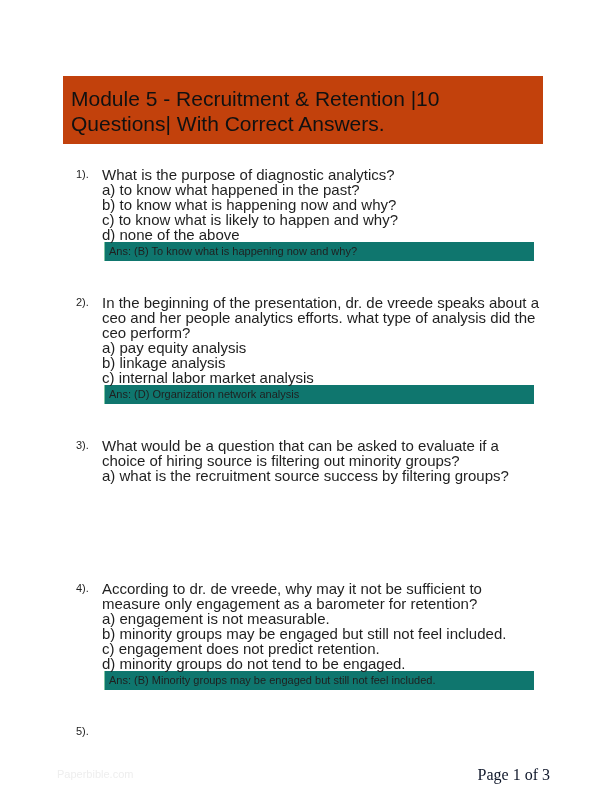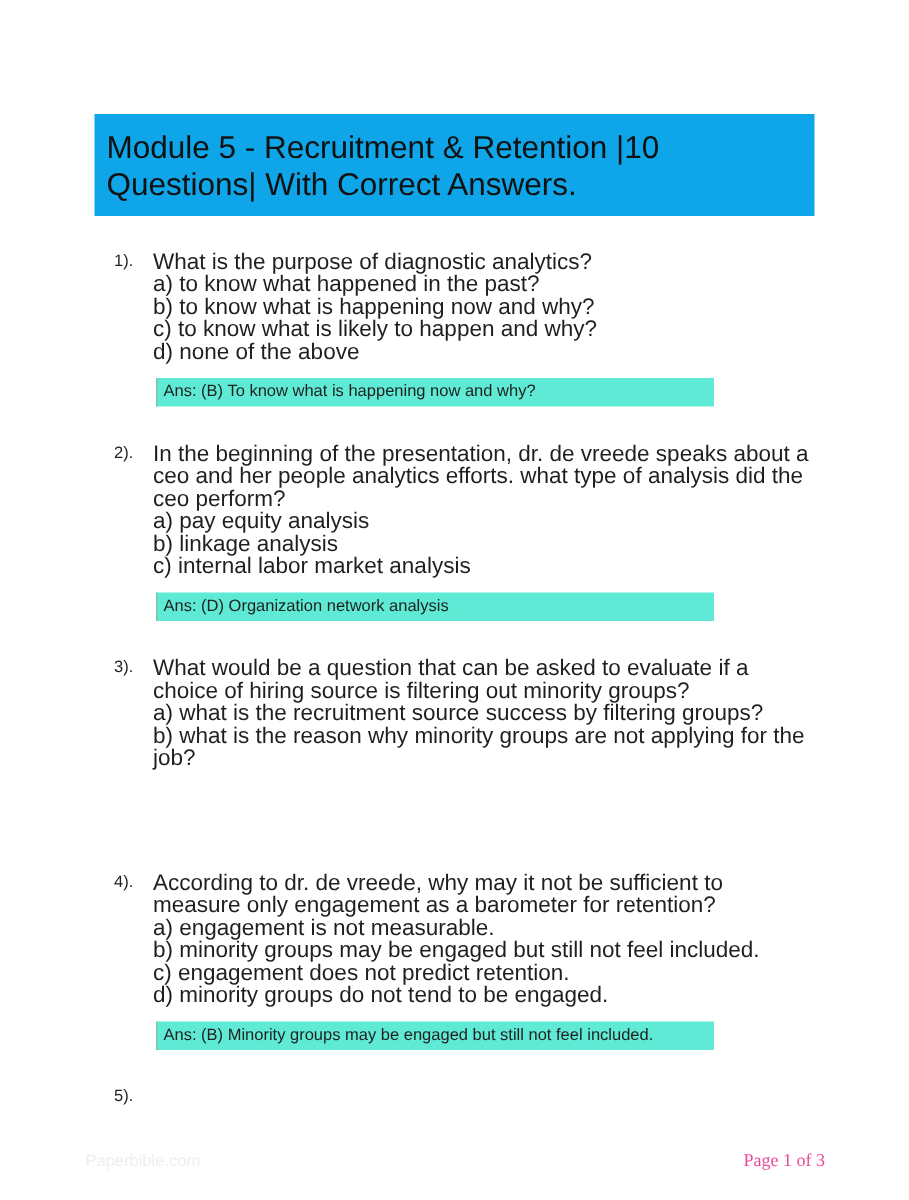--- a/index.html
+++ b/index.html
@@ -1,40 +1,40 @@
 <!DOCTYPE html>
 <html><head>
   <meta charset="utf-8">
   <style>
     * { box-sizing: border-box; margin: 0; padding: 0; }
     html, body { width: 606px; height: 800px; background: #ffffff; overflow: hidden; }
     body { font-family: "Liberation Sans", sans-serif; color: #1f1f1f; position: relative; }
     .title-box {
       position: absolute; left: 63px; top: 76px; width: 480px; height: 68px;
-      background: #0ea5e9; padding: 10px 8px 0 8px;
+      background: #c2410c; padding: 10px 8px 0 8px;
     }
     .title-box h1 {
       font-family: "Liberation Sans", sans-serif; font-weight: normal;
       font-size: 21px; line-height: 25px; color: #111;
     }
     .question { position: absolute; left: 63px; width: 480px; }
     .q-num { position: absolute; left: 13px; top: 0; font-size: 11px; line-height: 15px; }
     .q-body { margin-left: 39px; font-size: 15px; line-height: 15px; }
     .q-text, .q-option { display: block; }
     .answer {
-      margin-left: 41px; margin-top: 10px; width: 372px; height: 19px;
-      background: #5eead4; border-left: 1px solid #7fc6a4;
+      margin-left: 41px; margin-top: 0; width: 430px; height: 19px;
+      background: #0f766e; border-left: 1px solid #7fc6a4;
       font-size: 11px; line-height: 19px; padding-left: 4px;
     }
     .footer-left {
       position: absolute; left: 57px; top: 768px; font-size: 11px; color: #eeeeee;
       font-family: "Liberation Sans", sans-serif;
     }
     .footer-right {
-      position: absolute; right: 56px; top: 766px; font-size: 12px; color: #ec4899;
+      position: absolute; right: 56px; top: 766px; font-size: 16px; color: #0f172a;
       font-family: "Liberation Serif", serif;
     }
   </style>
 </head>
 <body>
 
 <div class="title-box">
   <h1>Module 5 - Recruitment &amp; Retention |10 Questions| With Correct Answers.</h1>
 </div>
 
@@ -59,21 +59,20 @@
     <span class="q-option">c) internal labor market analysis</span>
   </div>
   <div class="answer">Ans: (D) Organization network analysis</div>
 </div>
 
 <div class="question" style="top:438px;">
   <span class="q-num">3).</span>
   <div class="q-body">
     <span class="q-text">What would be a question that can be asked to evaluate if a choice of hiring source is filtering out minority groups?</span>
     <span class="q-option">a) what is the recruitment source success by filtering groups?</span>
-    <span class="q-option">b) what is the reason why minority groups are not applying for the job?</span>
   </div>
 </div>
 
 <div class="question" style="top:581px;">
   <span class="q-num">4).</span>
   <div class="q-body">
     <span class="q-text">According to dr. de vreede, why may it not be sufficient to measure only engagement as a barometer for retention?</span>
     <span class="q-option">a) engagement is not measurable.</span>
     <span class="q-option">b) minority groups may be engaged but still not feel included.</span>
     <span class="q-option">c) engagement does not predict retention.</span>

